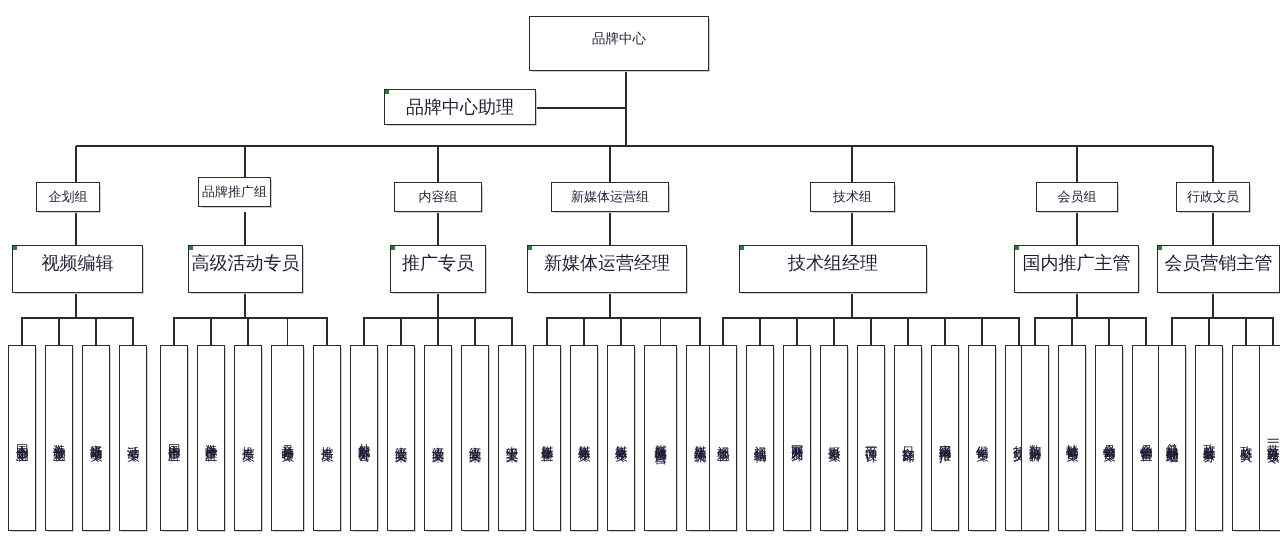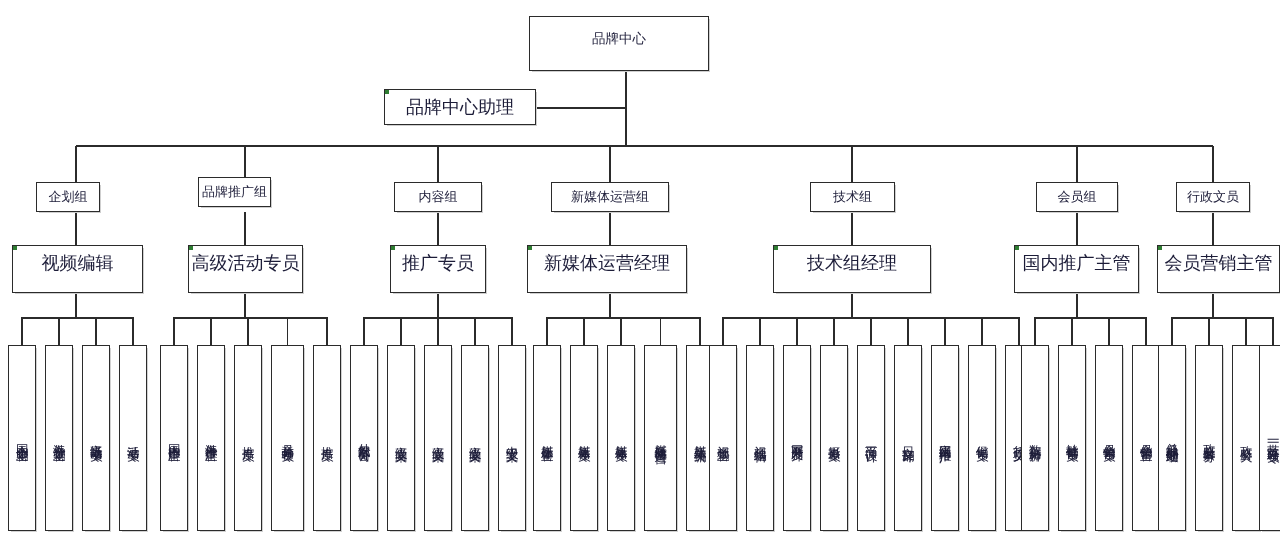--- a/index.html
+++ b/index.html
@@ -206,21 +206,21 @@
       </div>
       <div class="ln v" style="left: 699.2px; top: 317px; width: 1.7px; height: 28px;"></div>
       <div class="leaf" style="left: 686px; top: 345px; width: 28px; height: 186px;">
         <span class="vtext">新媒体美编</span>
       </div>
       <div class="ln v" style="left: 851.2px; top: 146px; width: 1.8px; height: 36px;"></div>
       <div class="box unit" style="left: 810px; top: 182px; width: 85px; height: 30px;">
         <span class="lbl">技术组</span>
       </div>
       <div class="ln v" style="left: 851.1px; top: 212px; width: 2px; height: 33px;"></div>
-      <div class="box htop mark" style="left: 773px; top: 245px; width: 158px; height: 48px;">
+      <div class="box htop mark" style="left: 739px; top: 245px; width: 188px; height: 48px;">
         <span class="lbl">技术组经理</span>
       </div>
       <div class="ln v" style="left: 851.1px; top: 293px; width: 2px; height: 24px;"></div>
       <div class="ln h" style="left: 723px; top: 317px; width: 296px; height: 1.8px;"></div>
       <div class="ln v" style="left: 722.2px; top: 317px; width: 1.7px; height: 28px;"></div>
       <div class="leaf" style="left: 709px; top: 345px; width: 28px; height: 186px;">
         <span class="vtext">视频主管</span>
       </div>
       <div class="ln v" style="left: 759.2px; top: 317px; width: 1.7px; height: 28px;"></div>
       <div class="leaf" style="left: 746px; top: 345px; width: 28px; height: 186px;">

